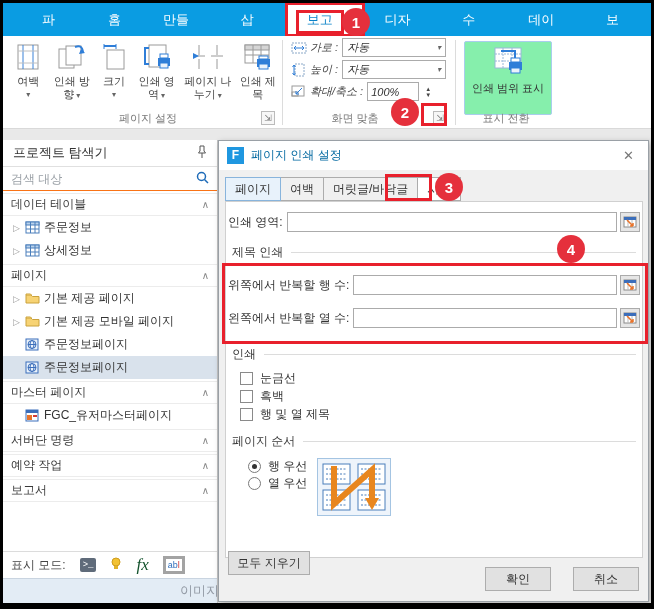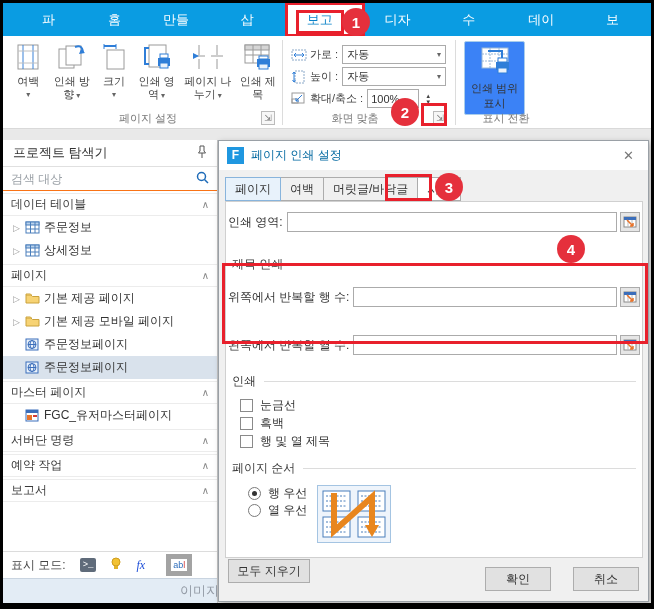--- a/index.html
+++ b/index.html
@@ -32,21 +32,21 @@
 
   .fitrow { display:flex; align-items:center; height:21px; margin:1px 0 1px 6px; font-size:11px; color:#444; }
   .fitrow .fico { width:16px; height:14px; margin-right:3px; }
   .fitrow .flab { white-space:nowrap; }
   .sel { width:104px; height:19px; border:1px solid #ababab; background:#fff; margin-left:4px;
          display:flex; align-items:center; font-size:11px; color:#333; padding:0 4px; cursor:pointer; }
   .sel .sc { margin-left:auto; color:#666; font-size:8px; }
   .spin { width:52px; height:19px; border:1px solid #ababab; background:#fff; margin-left:4px;
           display:flex; align-items:center; font-size:11px; color:#333; padding:0 3px; }
   .spinarrows { display:flex; flex-direction:column; margin-left:6px; font-size:6px; color:#444; line-height:6px; }
-  .togglebtn { width:61px; height:74px; margin:5px 4px 0 8px; background:#3b82f6; border:1px solid #a9cdec;
+  .togglebtn { width:88px; height:74px; margin:5px 4px 0 8px; background:#86efac; border:1px solid #a9cdec;
                text-align:center; font-size:11px; color:#333; cursor:pointer; padding-top:4px; border-radius:2px;}
   .togglebtn .ricon { display:block; height:32px; margin:0 auto 3px; }
 
   
   .sidebar { position:absolute; left:0; top:137px; width:215px; height:463px; background:#fff;
              border-right:1px solid #c3c3c3; font-size:12px; color:#333; }
   .sb-head { height:27px; display:flex; align-items:center; padding:0 10px; border-bottom:1px solid #e0e0e0; font-size:13px; }
   .sb-head .pin { margin-left:auto; }
   .sb-search { height:24px; display:flex; align-items:center; border-bottom:1px solid #f97316; padding:0 8px; }
   .sb-search input { border:0; outline:0; flex:1; font-size:12px; font-family:"Liberation Sans",sans-serif; color:#333; }
@@ -202,21 +202,21 @@
           <span class="rlabel"><span>인쇄 제목</span></span>
         </div>
       </div>
       <div class="gl">페이지 설정</div>
       <div class="launcher" style="position:absolute; right:6px; bottom:4px;">⇲</div>
     </div>
 
     <div class="gsep" style="left:279px;"></div>
 
     <div class="rgroup" style="left:282px;width:168px;">
-      <div style="padding-top:7px;">
+      <div style="font-style:italic;">
         <div class="fitrow">
           <span class="fico">
             <svg width="16" height="14" viewBox="0 0 16 14">
                 <rect x="1" y="2" width="14" height="10" fill="none" stroke="#8aa8c8" stroke-dasharray="2 1"></rect>
                 <path d="M3 7 h10 M3 7 l2 -2 M3 7 l2 2 M13 7 l-2 -2 M13 7 l-2 2" stroke="#2f7ed8" fill="none"></path>
               </svg>
           </span>
           <span class="flab">가로 :</span>
           <div class="sel">
             <span>자동</span>
@@ -396,22 +396,22 @@
 
     <div class="sb-bottom">
       <span>표시 모드:</span>
       <span style="background:#5f6b7a;color:#fff;font-size:9px;padding:2px 3px;border-radius:2px;font-family:'Liberation Mono',monospace;">&gt;_</span>
       <span>
         <svg width="12" height="14" viewBox="0 0 12 14">
             <circle cx="6" cy="5" r="4" fill="#f2c233" stroke="#cf9c1d"></circle>
             <rect x="4" y="9" width="4" height="3" fill="#e0b12a"></rect>
           </svg>
       </span>
-      <span style="color:#1d4ed8;font-style:italic;font-family:'Liberation Serif',serif;font-size:12px;text-align:center;">fx</span>
-      <span style="border:5px solid #a3a3a3;color:#2f6ebb;font-size:9px;padding:1px 2px;margin-left:7px;">ab<span style="color:#d23b3b;">l</span></span>
+      <span style="color:#14532d;font-style:italic;font-family:'Liberation Serif',serif;font-size:17px;text-align:center;">fx</span>
+      <span style="border:3px solid #a3a3a3;color:#2f6ebb;font-size:9px;padding:1px 2px;">ab<span style="color:#d23b3b;">l</span></span>
     </div>
     <div class="sb-tabbar">
       <span class="vdiv"></span>
       <span class="txt">이미지 목록 인쇄</span>
     </div>
   </div>
 
   <div class="dialog">
     <div class="dlg-title">
       <span class="ficon">F</span>
@@ -434,39 +434,39 @@
           <svg width="14" height="12" viewBox="0 0 14 12">
               <rect x="1" y="1" width="12" height="10" fill="#fff" stroke="#8a8a8a"></rect>
               <rect x="1" y="1" width="12" height="3" fill="#3b6ebb"></rect>
               <line x1="5" y1="4" x2="5" y2="11" stroke="#bbb"></line>
               <line x1="9" y1="4" x2="9" y2="11" stroke="#bbb"></line>
               <path d="M4 4 l6 6 M10 10 v-3 M10 10 h-3" stroke="#e8732a" stroke-width="1.5" fill="none"></path>
             </svg>
         </div>
       </div>
 
-      <div class="grouplab" style="margin-top:24px;">
+      <div class="grouplab" style="margin-top:12px;">
         <span>제목 인쇄</span>
         <span class="line"></span>
       </div>
 
       <div class="frow" style="margin-top:14px;">
         <span class="flabel">위쪽에서 반복할 행 수:</span>
         <div class="tinput"></div>
         <div class="picker">
           <svg width="14" height="12" viewBox="0 0 14 12">
               <rect x="1" y="1" width="12" height="10" fill="#fff" stroke="#8a8a8a"></rect>
               <rect x="1" y="1" width="12" height="3" fill="#3b6ebb"></rect>
               <line x1="5" y1="4" x2="5" y2="11" stroke="#bbb"></line>
               <line x1="9" y1="4" x2="9" y2="11" stroke="#bbb"></line>
               <path d="M4 4 l6 6 M10 10 v-3 M10 10 h-3" stroke="#e8732a" stroke-width="1.5" fill="none"></path>
             </svg>
         </div>
       </div>
-      <div class="frow" style="margin-top:28px;">
+      <div class="frow" style="margin-top:13px;">
         <span class="flabel">왼쪽에서 반복할 열 수:</span>
         <div class="tinput"></div>
         <div class="picker">
           <svg width="14" height="12" viewBox="0 0 14 12">
               <rect x="1" y="1" width="12" height="10" fill="#fff" stroke="#8a8a8a"></rect>
               <rect x="1" y="1" width="12" height="3" fill="#3b6ebb"></rect>
               <line x1="5" y1="4" x2="5" y2="11" stroke="#bbb"></line>
               <line x1="9" y1="4" x2="9" y2="11" stroke="#bbb"></line>
               <path d="M4 4 l6 6 M10 10 v-3 M10 10 h-3" stroke="#e8732a" stroke-width="1.5" fill="none"></path>
             </svg>
@@ -523,21 +523,21 @@
             <g stroke="#e8861e" stroke-width="6" fill="none">
               <path d="M17 8 V46 L55 12 V42"></path>
             </g>
             <path d="M48 40 h14 l-7 12 z" fill="#e8861e"></path>
           </svg>
         </div>
       </div>
     </div>
 
     <div class="dlg-footer">
-      <button class="btn" style="left:9px; bottom:18px; width:82px;">모두 지우기</button>
+      <button class="btn" style="left:9px; bottom:26px; width:82px;">모두 지우기</button>
       <button class="btn" style="right:97px; bottom:10px; width:66px;">확인</button>
       <button class="btn" style="right:9px; bottom:10px; width:66px;">취소</button>
     </div>
   </div>
 
   <div class="ann-box" style="left:293px; top:7px; width:48px; height:24px;"></div>
   <div class="ann-circle" style="left:339px; top:5px;">1</div>
   <div class="ann-circle" style="left:388px; top:95px;">2</div>
   <div class="ann-box" style="left:418px; top:100px; width:26px; height:23px;"></div>
   <div class="ann-box" style="left:382px; top:171px; width:47px; height:27px;"></div>

